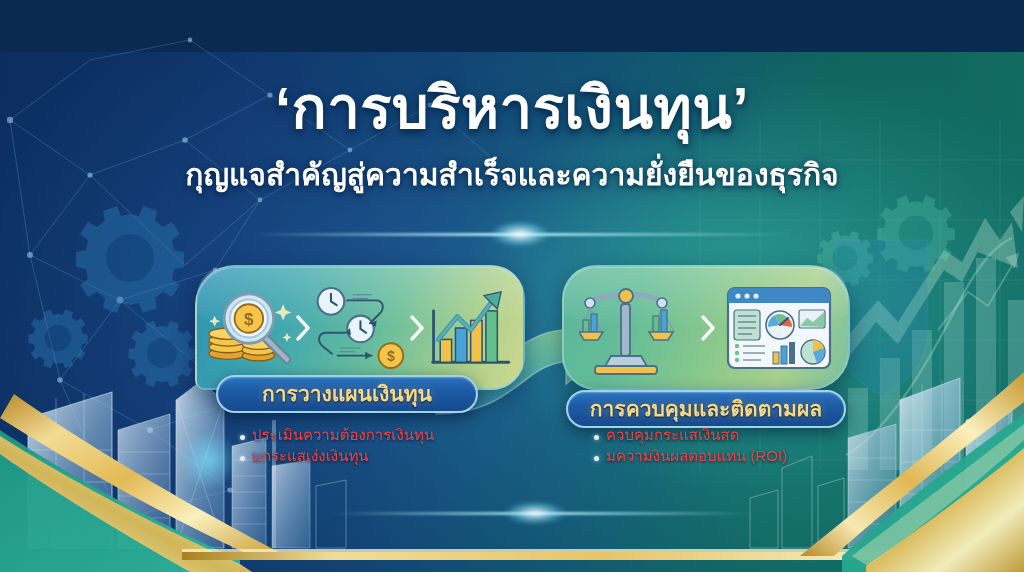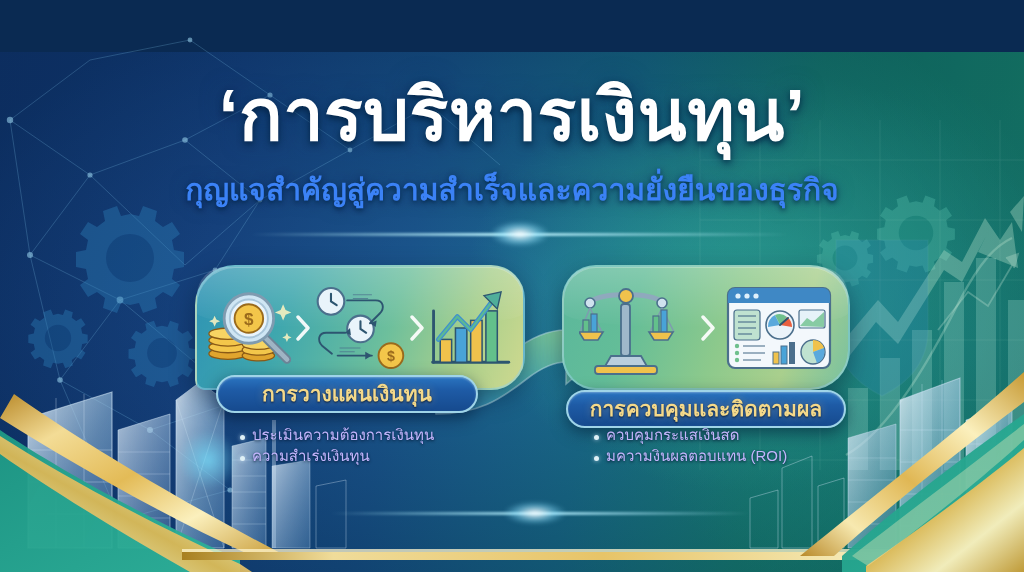--- a/index.html
+++ b/index.html
@@ -40,28 +40,28 @@
   .z-arrow  { z-index: 6; }
   .z-card   { z-index: 7; }
   .z-text   { z-index: 10; }
 
   
   .headline-wrap {
     position: absolute; left: 0; top: 78px; width: 1024px;
     text-align: center;
   }
   .headline {
-    font-size: 72px; font-weight: bold; color: #ffffff;
+    font-size: 58px; font-weight: bold; color: #ffffff;
     letter-spacing: .5px; line-height: 1.05;
     text-shadow: 0 3px 7px rgba(0,30,60,.85), 0 0 22px rgba(10,60,110,.6);
     white-space: nowrap;
   }
   .subhead {
     margin-top: 12px;
-    font-size: 30px; font-weight: bold; color: #3b82f6;
+    font-size: 30px; font-weight: bold; color: #ffffff;
     text-shadow: 0 2px 5px rgba(0,30,60,.8), 0 0 16px rgba(10,60,110,.55);
     white-space: nowrap;
   }
 
   
   .card {
     position: absolute;
     border-radius: 34px;
     border: 2px solid rgba(150,210,225,.55);
     box-shadow: 0 8px 24px rgba(0,20,45,.45), inset 0 1px 0 rgba(255,255,255,.25);
@@ -106,21 +106,21 @@
   .pill-label {
     font-size: 21px; font-weight: bold;
     color: #f4d98a;
     text-shadow: 0 1px 2px rgba(0,20,50,.9), 0 0 8px rgba(240,200,110,.35);
     white-space: nowrap;
   }
 
   
   .bullets {
     position: absolute;
-    color: #c4b5fd;
+    color: #ef4444;
     font-size: 15px;
     line-height: 1.42;
     text-shadow: 0 1px 3px rgba(0,20,45,.9);
     white-space: nowrap;
   }
   .bullets-1 { left: 240px; top: 424px; }
   .bullets-2 { left: 594px; top: 424px; text-align: center; }
   .bullet-item { display: flex; align-items: baseline; gap: 7px; }
   .dot {
     display: inline-block; width: 5px; height: 5px;
@@ -483,21 +483,21 @@
     <span class="pill-label">การควบคุมและติดตามผล</span>
   </div>
 
   <div class="bullets bullets-1 z-text">
     <div class="bullet-item">
       <span class="dot"></span>
       <span>ประเมินความต้องการเงินทุน</span>
     </div>
     <div class="bullet-item">
       <span class="dot"></span>
-      <span>ความสำเร่งเงินทุน</span>
+      <span>มกระแสเง่งเงินทุน</span>
     </div>
   </div>
 
   <div class="bullets bullets-2 z-text">
     <div class="bullet-item">
       <span class="dot"></span>
       <span>ควบคุมกระแสเงินสด</span>
     </div>
     <div class="bullet-item">
       <span class="dot"></span>

